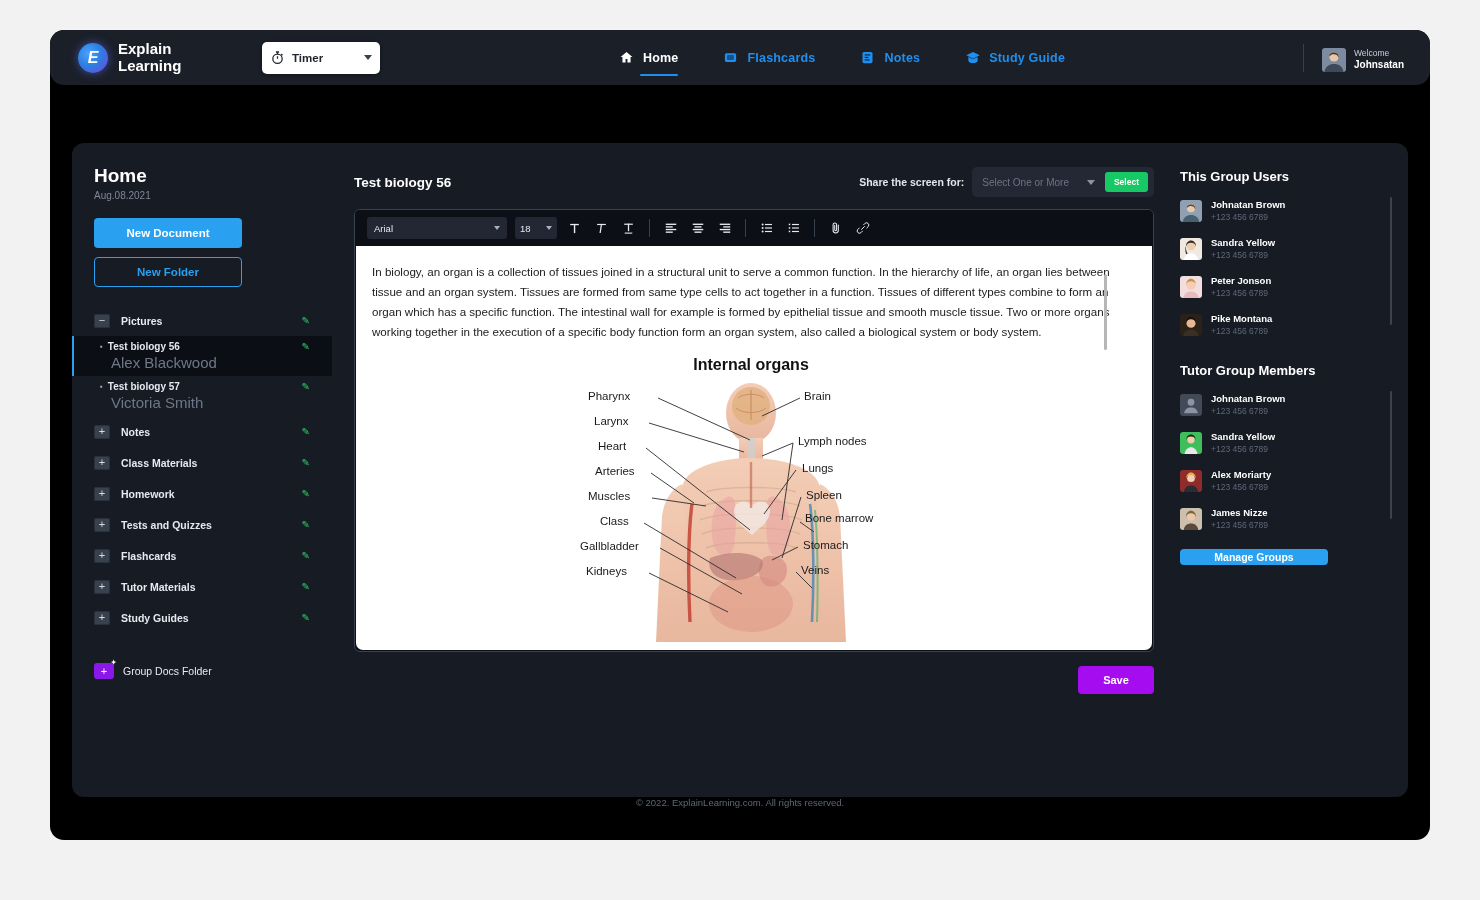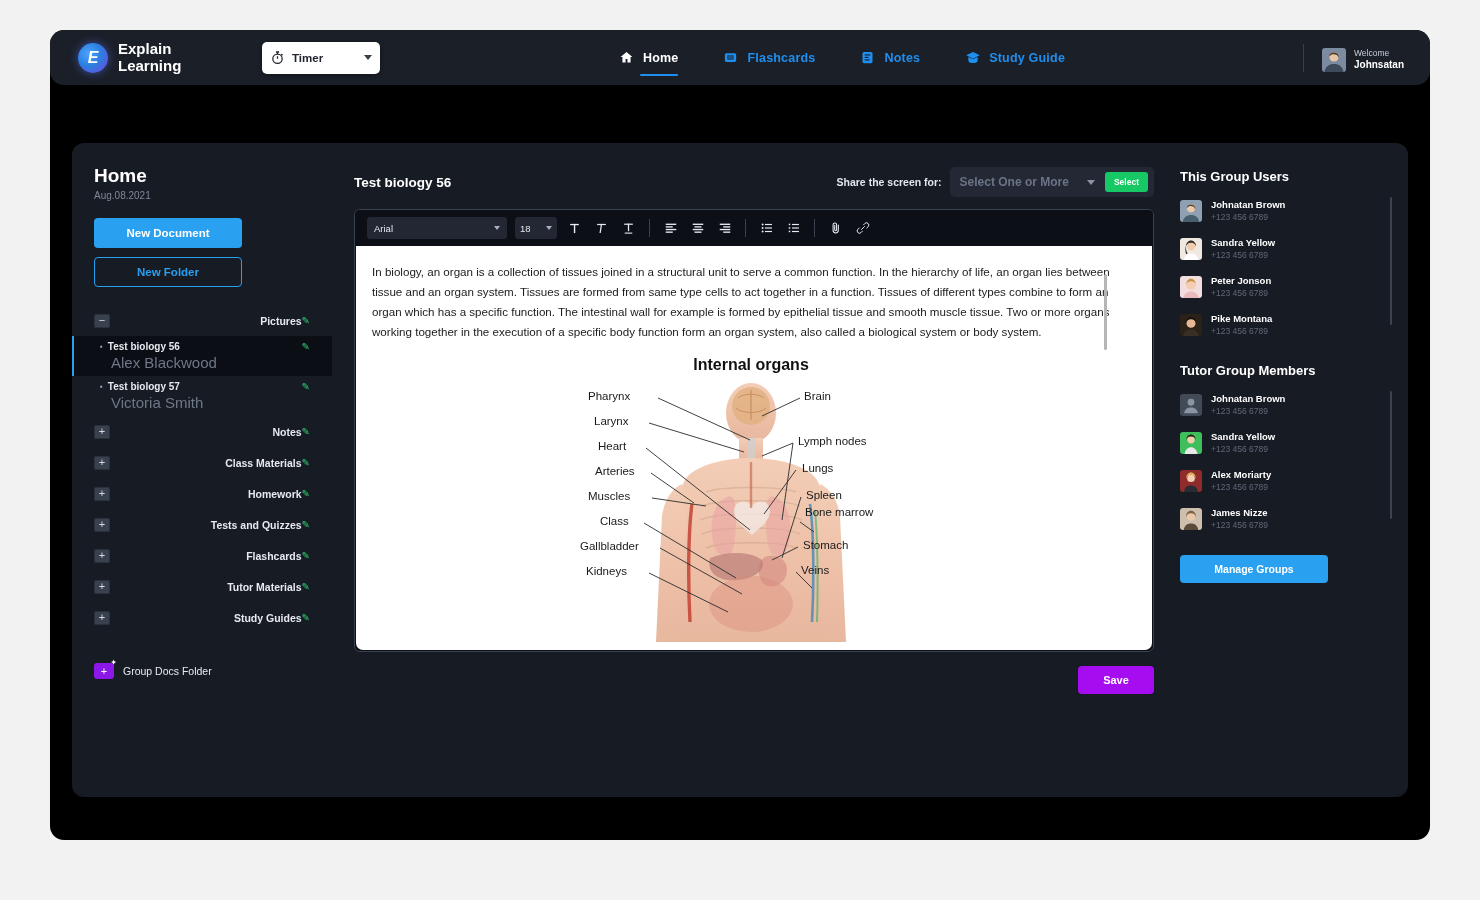--- a/index.html
+++ b/index.html
@@ -83,21 +83,21 @@
   .tree { margin-top: 18px; margin-left: -22px; margin-right: -20px; }
   .folder-row {
     display: flex; align-items: center; height: 31px; padding: 0 22px 0 22px; cursor: pointer;
   }
   .folder-ico {
     width: 16px; height: 14px; border-radius: 2.5px; background: #39414f;
     display: flex; align-items: center; justify-content: center;
     color: #d6dbe4; font-size: 11px; line-height: 1; flex: none;
     box-shadow: 0 0 0 1px #2a313d inset;
   }
-  .folder-name { color: #e6e9ef; font-size: 10.5px; font-weight: bold; margin-left: 11px; flex: 1; text-align: right; }
+  .folder-name { color: #e6e9ef; font-size: 10.5px; font-weight: bold; margin-left: 11px; flex: 1; }
   .pen { color: #2ecb6b; font-size: 10px; transform: rotate(0deg); }
 
   .doc-row { padding: 5px 22px 5px 28px; cursor: pointer; }
   .doc-row.selected { background: #0b0e14; border-left: 2px solid #29a0f0; padding-left: 26px; }
   .doc-flex { display: flex; align-items: flex-start; }
   .doc-col { flex: 1; }
   .doc-name { color: #e6e9ef; font-size: 10px; font-weight: bold; }
   .doc-name::before { content: "\25AA"; color: #9aa3b2; font-size: 8px; margin-right: 5px; vertical-align: 1px; }
   .doc-sub { color: #6e7788; font-size: 15px; margin-top: 2px; margin-left: 11px; }
 
@@ -116,21 +116,21 @@
   .content { position: absolute; left: 262px; top: 0; width: 830px; height: 654px; padding: 22px 10px 0 20px; }
   .doc-head { display: flex; align-items: center; height: 34px; }
   .doc-title { color: #ffffff; font-size: 13.5px; font-weight: bold; flex: 1; }
   .share-label { color: #e2e6ee; font-size: 10.5px; font-weight: bold; margin-right: 8px; }
   .share-group {
     display: flex; align-items: center; background: #232834; border-radius: 5px; padding: 5px 6px; gap: 6px;
   }
   .share-select {
     display: flex; align-items: center; gap: 18px; padding: 0 4px;
   }
-  .share-ph { color: #6b7486; font-size: 12px; font-weight: bold; }
+  .share-ph { color: #6b7486; font-size: 10px; }
   .caret-grey { width: 0; height: 0; border-left: 4px solid transparent; border-right: 4px solid transparent; border-top: 5px solid #8b93a3; }
   .btn-select {
     background: #17c964; color: #ffffff; border: none; border-radius: 3px;
     font-size: 8.5px; font-weight: bold; padding: 5px 9px; cursor: pointer;
     font-family: "Liberation Sans", sans-serif;
   }
 
   .editor-wrap {
     margin-top: 10px; width: 800px; height: 443px;
     background: #0c0f16; border: 1px solid #3a4150; border-radius: 6px;
@@ -179,21 +179,21 @@
   
   .rightpanel { position: absolute; left: 1090px; top: 0; width: 246px; height: 654px; padding: 26px 22px 0 18px; }
   .rp-title { color: #ffffff; font-size: 13px; font-weight: bold; margin-bottom: 11px; }
   .rp-list { position: relative; }
   .rp-scroll { position: absolute; right: -6px; top: 2px; width: 2.5px; background: #3c434f; border-radius: 2px; }
   .rp-row { display: flex; align-items: center; gap: 9px; height: 32px; margin-bottom: 6px; }
   .rp-av { width: 22px; height: 22px; border-radius: 3px; overflow: hidden; flex: none; }
   .rp-name { color: #ffffff; font-size: 9.5px; font-weight: bold; line-height: 1.3; }
   .rp-phone { color: #5f6878; font-size: 8.5px; line-height: 1.3; }
   .btn-manage {
-    margin-top: 14px; width: 148px; height: 28px; background: #29a0f0; color: #ffffff;
+    margin-top: 8px; width: 148px; height: 16px; background: #29a0f0; color: #ffffff;
     border: none; border-radius: 4px; font-size: 10.5px; font-weight: bold; cursor: pointer;
     font-family: "Liberation Sans", sans-serif;
   }
 
   .footer {
     position: absolute; left: 0; bottom: 32px; width: 1380px; text-align: center;
     color: #5d6personally; font-size: 9.5px;
   }
   .footer-t { color: #5e6777; font-size: 9.5px; }
 </style>
@@ -546,21 +546,21 @@
                 <span class="fig-label" style="left:9px;  top:85px;">Arteries</span>
                 <span class="fig-label" style="left:2px;  top:110px;">Muscles</span>
                 <span class="fig-label" style="left:14px; top:135px;">Class</span>
                 <span class="fig-label" style="left:-6px; top:160px;">Gallbladder</span>
                 <span class="fig-label" style="left:0px;  top:185px;">Kidneys</span>
 
                 <span class="fig-label" style="left:218px; top:10px;">Brain</span>
                 <span class="fig-label" style="left:212px; top:55px;">Lymph nodes</span>
                 <span class="fig-label" style="left:216px; top:82px;">Lungs</span>
                 <span class="fig-label" style="left:220px; top:109px;">Spleen</span>
-                <span class="fig-label" style="left:219px; top:126px;">Bone marrow</span>
+                <span class="fig-label" style="left:219px; top:132px;">Bone marrow</span>
                 <span class="fig-label" style="left:217px; top:159px;">Stomach</span>
                 <span class="fig-label" style="left:215px; top:184px;">Veins</span>
               </div>
             </div>
           </div>
         </div>
       </div>
 
       <div class="btn-save-row">
         <button class="btn-save">Save</button>
@@ -695,13 +695,16 @@
             <div class="rp-name">James Nizze</div>
             <div class="rp-phone">+123 456 6789</div>
           </div>
         </div>
       </div>
 
       <button class="btn-manage">Manage Groups</button>
     </div>
   </div>
 
+  <div class="footer">
+    <span class="footer-t">© 2022. ExplainLearning.com. All rights reserved.</span>
+  </div>
 </div>
 
 </body></html>

